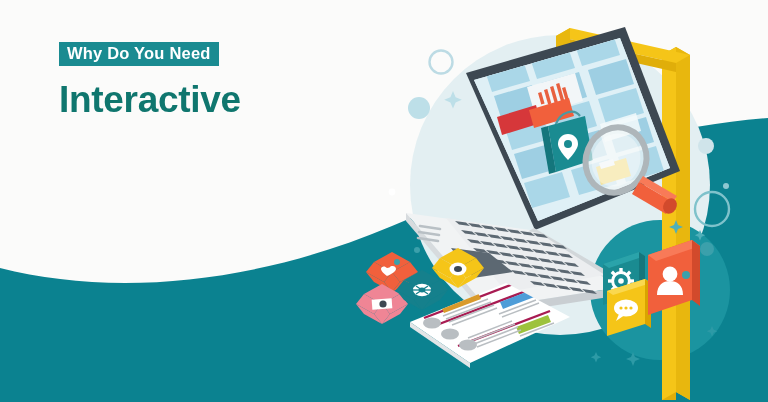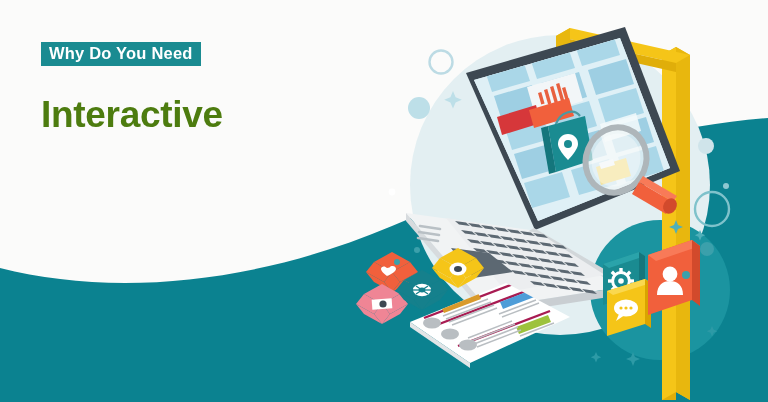--- a/index.html
+++ b/index.html
@@ -11,37 +11,37 @@
   }
   #banner{
     position:relative;width:768px;height:402px;overflow:hidden;
     background:#fbfbfa;
   }
   .layer{position:absolute;top:0;left:0;width:768px;height:402px;}
   svg.layer{display:block;}
 
   
   #headline{
-    position:absolute;left:41px;top:42px;z-index:40;
+    position:absolute;left:59px;top:42px;z-index:40;
     width:340px;
   }
   #eyebrow{
     display:inline-block;
     background:#1a8b91;
     color:#ffffff;
     font-size:16.5px;
     font-weight:bold;
     letter-spacing:.2px;
     padding:3px 8px 4px 8px;
     line-height:1.05;
     white-space:nowrap;
   }
   #title{
-    margin-top:27px;
-    color:#4d7c0f;
+    margin-top:12px;
+    color:#0f766e;
     font-size:37px;
     font-weight:bold;
     line-height:1.18;
     letter-spacing:-.3px;
   }
   #title .ln{display:block;white-space:nowrap;}
 </style>
 </head>
 <body>
 

